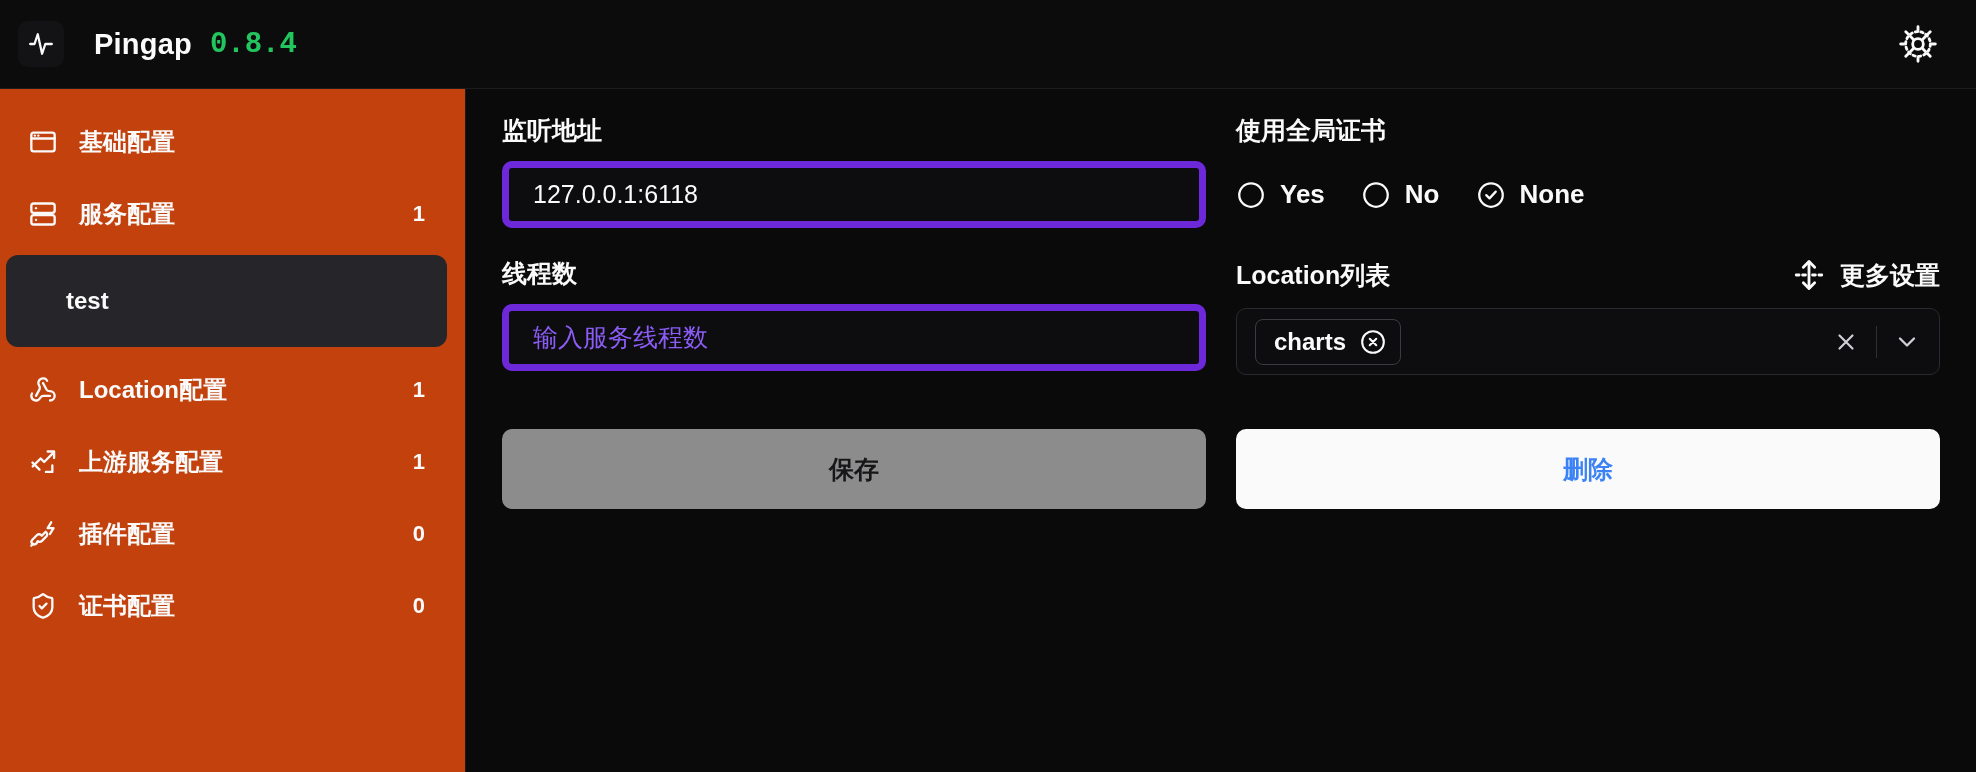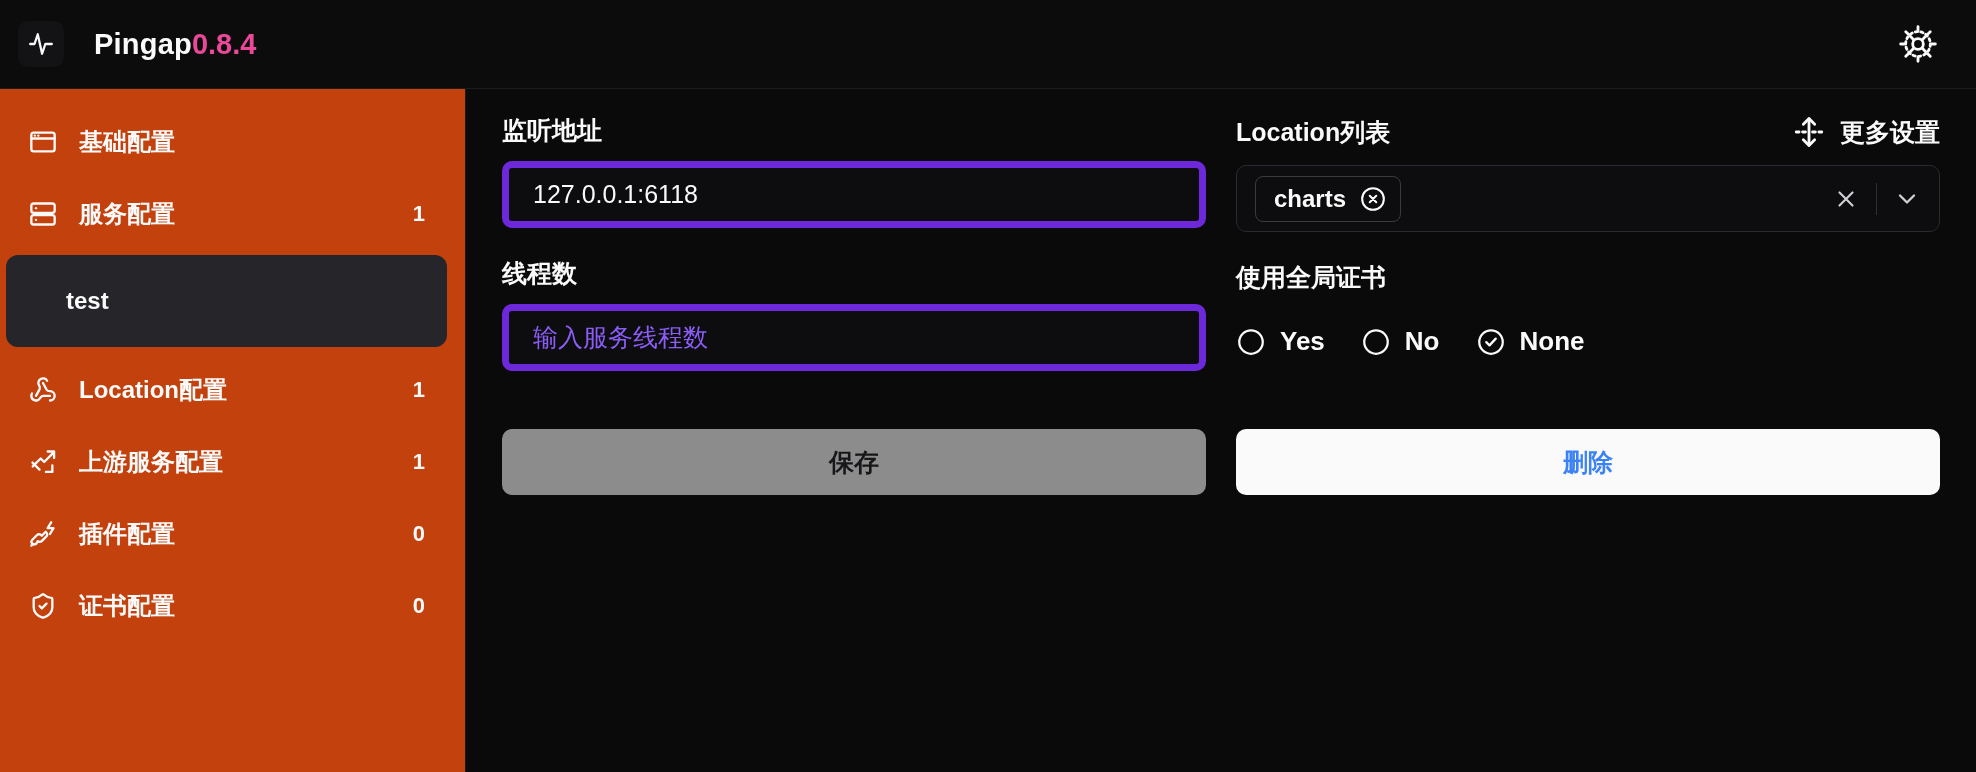--- a/index.html
+++ b/index.html
@@ -24,21 +24,21 @@
     width: 46px; height: 46px; border-radius: 10px;
     background: #131316;
     display: flex; align-items: center; justify-content: center;
     flex: 0 0 46px;
   }
   .app-title {
     margin-left: 30px;
     font-size: 29px; font-weight: 700; letter-spacing: .2px;
     color: #fafafa; white-space: nowrap;
   }
-  .app-version { font-size: 29px; font-weight: 700; color: #ec4899; }
+  .app-version { margin-left: 18px; font-size: 29px; font-weight: 700; color: #22c55e; font-family: Liberation Mono, monospace; }
   .header-spacer { flex: 1 1 auto; }
   .gear-btn {
     width: 52px; height: 52px; border-radius: 10px;
     display: flex; align-items: center; justify-content: center;
     cursor: pointer; background: transparent;
   }
 
   
   .body { flex: 1 1 auto; display: flex; min-height: 0; }
 
@@ -128,21 +128,21 @@
   .ms-chevron { display: flex; align-items: center; justify-content: center; width: 44px; height: 44px; cursor: pointer; }
 
   .radio-row { display: flex; align-items: center; gap: 22px; height: 67px; }
   .radio-opt { display: flex; align-items: center; gap: 14px; cursor: pointer; padding-right: 14px; }
   .radio-opt .radio-label { font-size: 26px; font-weight: 700; color: #fafafa; }
 
   .full-field { margin-top: 0; }
 
   .btn-row { display: flex; gap: 30px; margin-top: 24px; }
   .btn {
-    flex: 1 1 0; height: 66px; border-radius: 10px;
+    flex: 1 1 0; height: 80px; border-radius: 10px;
     display: flex; align-items: center; justify-content: center;
     font-size: 25px; font-weight: 600; cursor: pointer;
     border: none; font-family: inherit;
   }
   .btn-save { background: #8c8c8c; color: #17171a; }
   .btn-delete { background: #fafafa; color: #3b82f6; }
 
   svg { display: block; }
 </style>
 </head>
@@ -271,20 +271,55 @@
           <div class="field">
             <label class="field-label">线程数</label>
             <div class="input placeholder">输入服务线程数</div>
           </div>
 
         </div>
 
         <div class="col">
 
           <div class="field">
+            <label class="field-label">使用全局证书</label>
+            <div class="radio-row">
+
+              <div class="radio-opt">
+                <span>
+                  <svg width="30" height="30" viewBox="0 0 24 24" fill="none" stroke="#fafafa" stroke-width="1.8">
+                    <circle cx="12" cy="12" r="9.4"></circle>
+                  </svg>
+                </span>
+                <span class="radio-label">Yes</span>
+              </div>
+
+              <div class="radio-opt">
+                <span>
+                  <svg width="30" height="30" viewBox="0 0 24 24" fill="none" stroke="#fafafa" stroke-width="1.8">
+                    <circle cx="12" cy="12" r="9.4"></circle>
+                  </svg>
+                </span>
+                <span class="radio-label">No</span>
+              </div>
+
+              <div class="radio-opt">
+                <span>
+                  <svg width="30" height="30" viewBox="0 0 24 24" fill="none" stroke="#fafafa" stroke-width="1.8" stroke-linecap="round" stroke-linejoin="round">
+                    <circle cx="12" cy="12" r="9.4"></circle>
+                    <path d="m8.2 12.1 2.6 2.6 5-5.4"></path>
+                  </svg>
+                </span>
+                <span class="radio-label">None</span>
+              </div>
+
+            </div>
+          </div>
+
+          <div class="field">
             <div class="label-row">
               <label class="field-label">Location列表</label>
               <span class="label-row-spacer"></span>
               <div class="more-settings">
                 <span>
                   <svg width="34" height="34" viewBox="0 0 24 24" fill="none" stroke="#fafafa" stroke-width="2" stroke-linecap="round" stroke-linejoin="round">
                     <path d="M12 3v18"></path>
                     <path d="m8 6.5 4-4 4 4"></path>
                     <path d="m8 17.5 4 4 4-4"></path>
                     <path d="M3 12h2M7.5 12h2M14.5 12h2M19 12h2" stroke-dasharray="0"></path>
@@ -311,55 +346,20 @@
               </span>
               <span class="ms-sep"></span>
               <span class="ms-chevron">
                 <svg width="28" height="28" viewBox="0 0 24 24" fill="none" stroke="#cfcfd4" stroke-width="2" stroke-linecap="round" stroke-linejoin="round">
                   <path d="m6 9 6 6 6-6"></path>
                 </svg>
               </span>
             </div>
           </div>
 
-          <div class="field">
-            <label class="field-label">使用全局证书</label>
-            <div class="radio-row">
-
-              <div class="radio-opt">
-                <span>
-                  <svg width="30" height="30" viewBox="0 0 24 24" fill="none" stroke="#fafafa" stroke-width="1.8">
-                    <circle cx="12" cy="12" r="9.4"></circle>
-                  </svg>
-                </span>
-                <span class="radio-label">Yes</span>
-              </div>
-
-              <div class="radio-opt">
-                <span>
-                  <svg width="30" height="30" viewBox="0 0 24 24" fill="none" stroke="#fafafa" stroke-width="1.8">
-                    <circle cx="12" cy="12" r="9.4"></circle>
-                  </svg>
-                </span>
-                <span class="radio-label">No</span>
-              </div>
-
-              <div class="radio-opt">
-                <span>
-                  <svg width="30" height="30" viewBox="0 0 24 24" fill="none" stroke="#fafafa" stroke-width="1.8" stroke-linecap="round" stroke-linejoin="round">
-                    <circle cx="12" cy="12" r="9.4"></circle>
-                    <path d="m8.2 12.1 2.6 2.6 5-5.4"></path>
-                  </svg>
-                </span>
-                <span class="radio-label">None</span>
-              </div>
-
-            </div>
-          </div>
-
         </div>
       </div>
 
 
       <div class="btn-row">
         <button class="btn btn-save">保存</button>
         <button class="btn btn-delete">删除</button>
       </div>
 
     </div>

